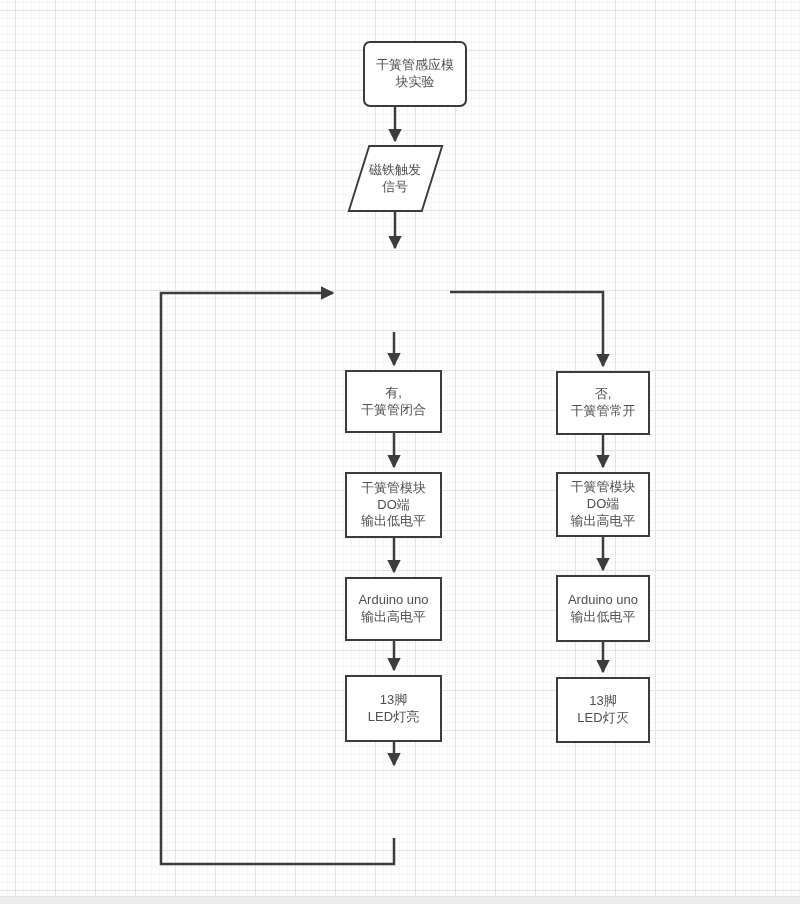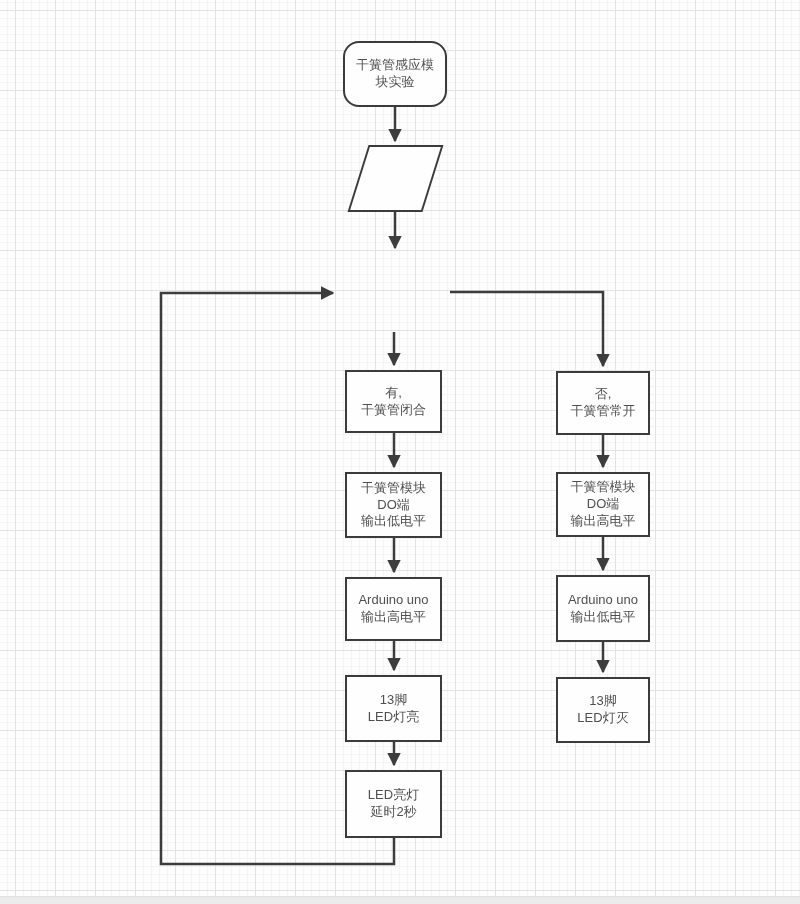--- a/index.html
+++ b/index.html
@@ -17,21 +17,21 @@
     background-position:15px 10px, 15px 10px, 7px 2px, 7px 2px;
     font-family:"Liberation Sans", sans-serif;
   }
   .edges{position:absolute;left:0;top:0;pointer-events:none;}
   .node{
     position:absolute;
     background:#fefefe;
     border:2px solid #3b3b3b;
     box-sizing:border-box;
   }
-  .rounded{border-radius:16px;}
+  .rounded{border-radius:7px;margin-left:20px;}
   .label{
     position:absolute;inset:0;
     display:flex;align-items:center;justify-content:center;
     text-align:center;
     white-space:pre-line;
     font-size:13px;line-height:1.3;
     color:#4f4f4f;
   }
   .shape-holder{position:absolute;background:transparent;border:none;}
   .para-shape{
@@ -70,20 +70,24 @@
       <path d="M394,838 L394,864 L161,864 L161,293 L333,293" marker-end="url(#arrow)"></path>
     </g>
   </svg>
 
   <div class="node rounded" style="left:343px;top:41px;width:104px;height:66px;">
     <div class="label">干簧管感应模
 块实验</div>
   </div>
 
   <div class="para-shape"></div>
+  <div class="shape-holder" style="left:347px;top:145px;width:96px;height:67px;">
+    <div class="label">磁铁触发
+信号</div>
+  </div>
 
 
   <div class="node" style="left:345px;top:370px;width:97px;height:63px;">
     <div class="label">有,
 干簧管闭合</div>
   </div>
 
   <div class="node" style="left:345px;top:472px;width:97px;height:66px;">
     <div class="label">干簧管模块
 DO端
@@ -93,24 +97,20 @@
   <div class="node" style="left:345px;top:577px;width:97px;height:64px;">
     <div class="label">Arduino uno
 输出高电平</div>
   </div>
 
   <div class="node" style="left:345px;top:675px;width:97px;height:67px;">
     <div class="label">13脚
 LED灯亮</div>
   </div>
 
-  <div class="node" style="left:345px;top:770px;width:97px;height:68px;">
-    <div class="label">LED亮灯
-延时2秒</div>
-  </div>
 
   <div class="node" style="left:556px;top:371px;width:94px;height:64px;">
     <div class="label">否,
 干簧管常开</div>
   </div>
 
   <div class="node" style="left:556px;top:472px;width:94px;height:65px;">
     <div class="label">干簧管模块
 DO端
 输出高电平</div>

